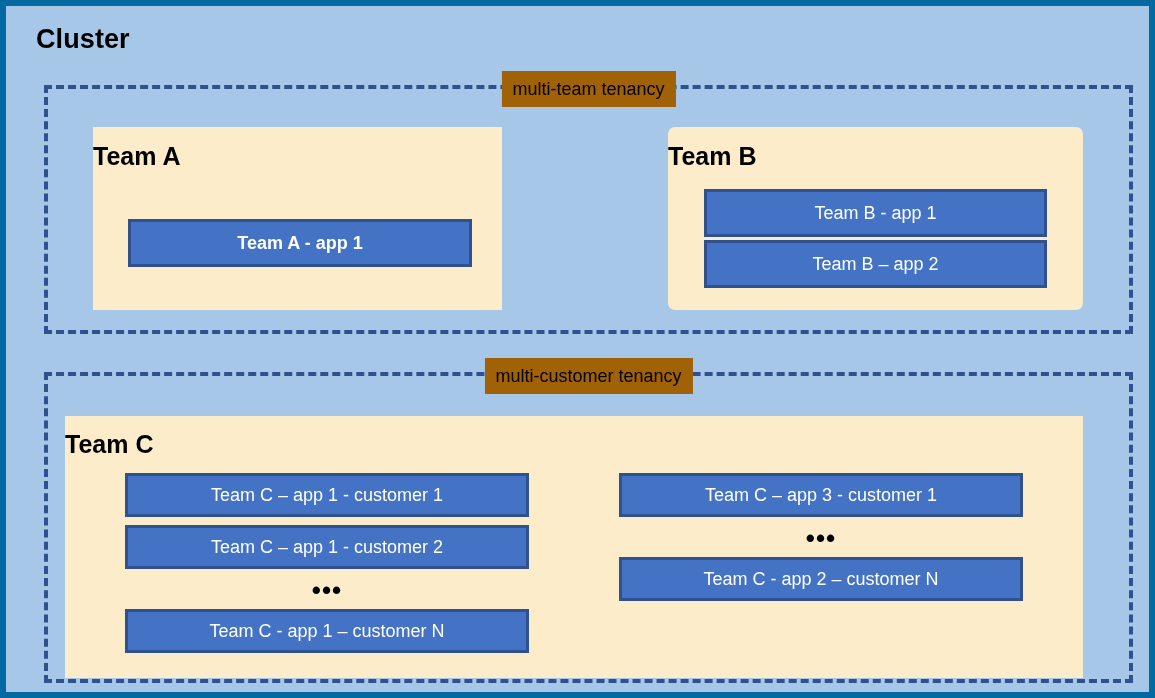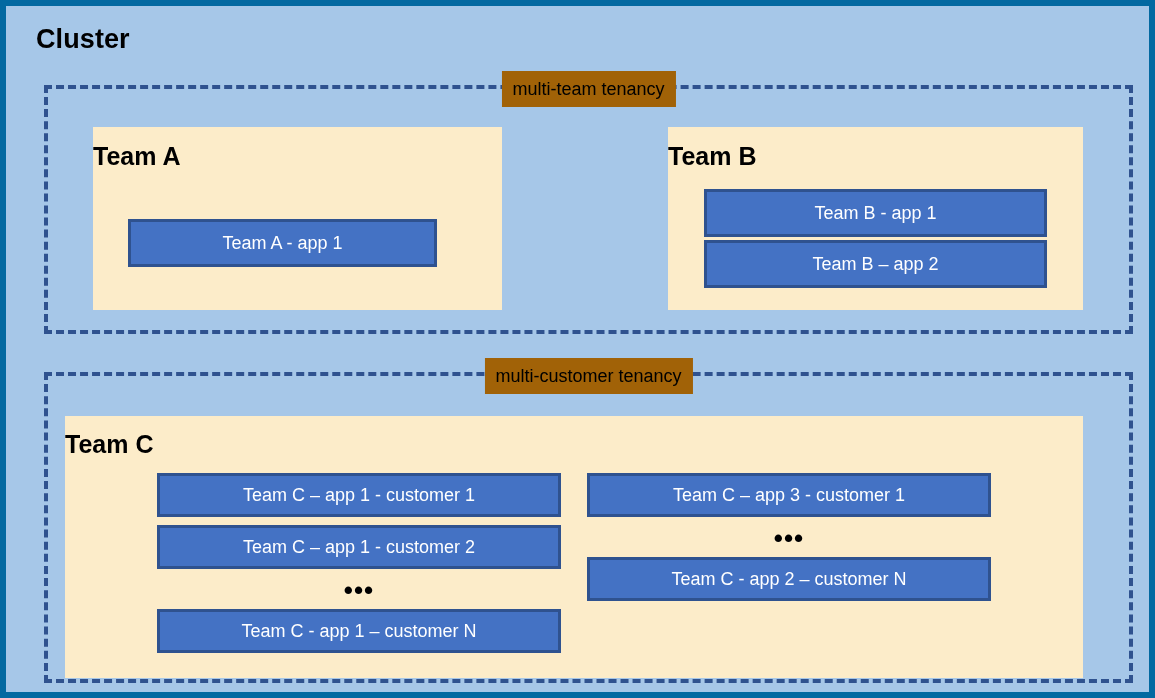--- a/index.html
+++ b/index.html
@@ -113,21 +113,22 @@
     align-items: center;
     justify-content: center;
     white-space: nowrap;
   }
 
   
   #team-a-apps {
     position: absolute;
     left: 35px;
     top: 92px;
-    width: 309px;
+    width: 344px;
+    font-weight: bold;
   }
   #team-a-apps .app-box { height: 48px; }
 
   
   #team-b-apps {
     position: absolute;
     left: 36px;
     top: 62px;
     width: 343px;
   }
@@ -135,21 +136,21 @@
   #team-b-apps .app-box + .app-box { margin-top: 3px; }
 
   
   .teamc-columns {
     position: absolute;
     left: 0;
     top: 57px;
     width: 100%;
     display: flex;
     justify-content: space-between;
-    padding: 0 92px;
+    padding: 0 60px;
     box-sizing: border-box;
   }
   .teamc-col { width: 404px; }
   .teamc-col .app-box { height: 44px; }
   .teamc-col .app-box + .app-box { margin-top: 8px; }
 
   .ellipsis {
     text-align: center;
     font-size: 26px;
     font-weight: bold;
@@ -170,21 +171,21 @@
 
     <div class="tenancy-label">multi-team tenancy</div>
 
     <div class="team-panel" id="team-a-panel" style="left:45px; top:38px;">
       <div class="team-title">Team A</div>
       <div id="team-a-apps">
         <div class="app-box">Team A - app 1</div>
       </div>
     </div>
 
-    <div class="team-panel" id="team-b-panel" style="left:620px; top:38px;">
+    <div class="team-panel" id="team-b-panel" style="left:620px; top:38px;border-radius:7px;">
       <div class="team-title">Team B</div>
       <div id="team-b-apps">
         <div class="app-box">Team B - app 1</div>
         <div class="app-box">Team B – app 2</div>
       </div>
     </div>
   </div>
 
   <div class="tenancy-group" id="group-multi-customer">
 

